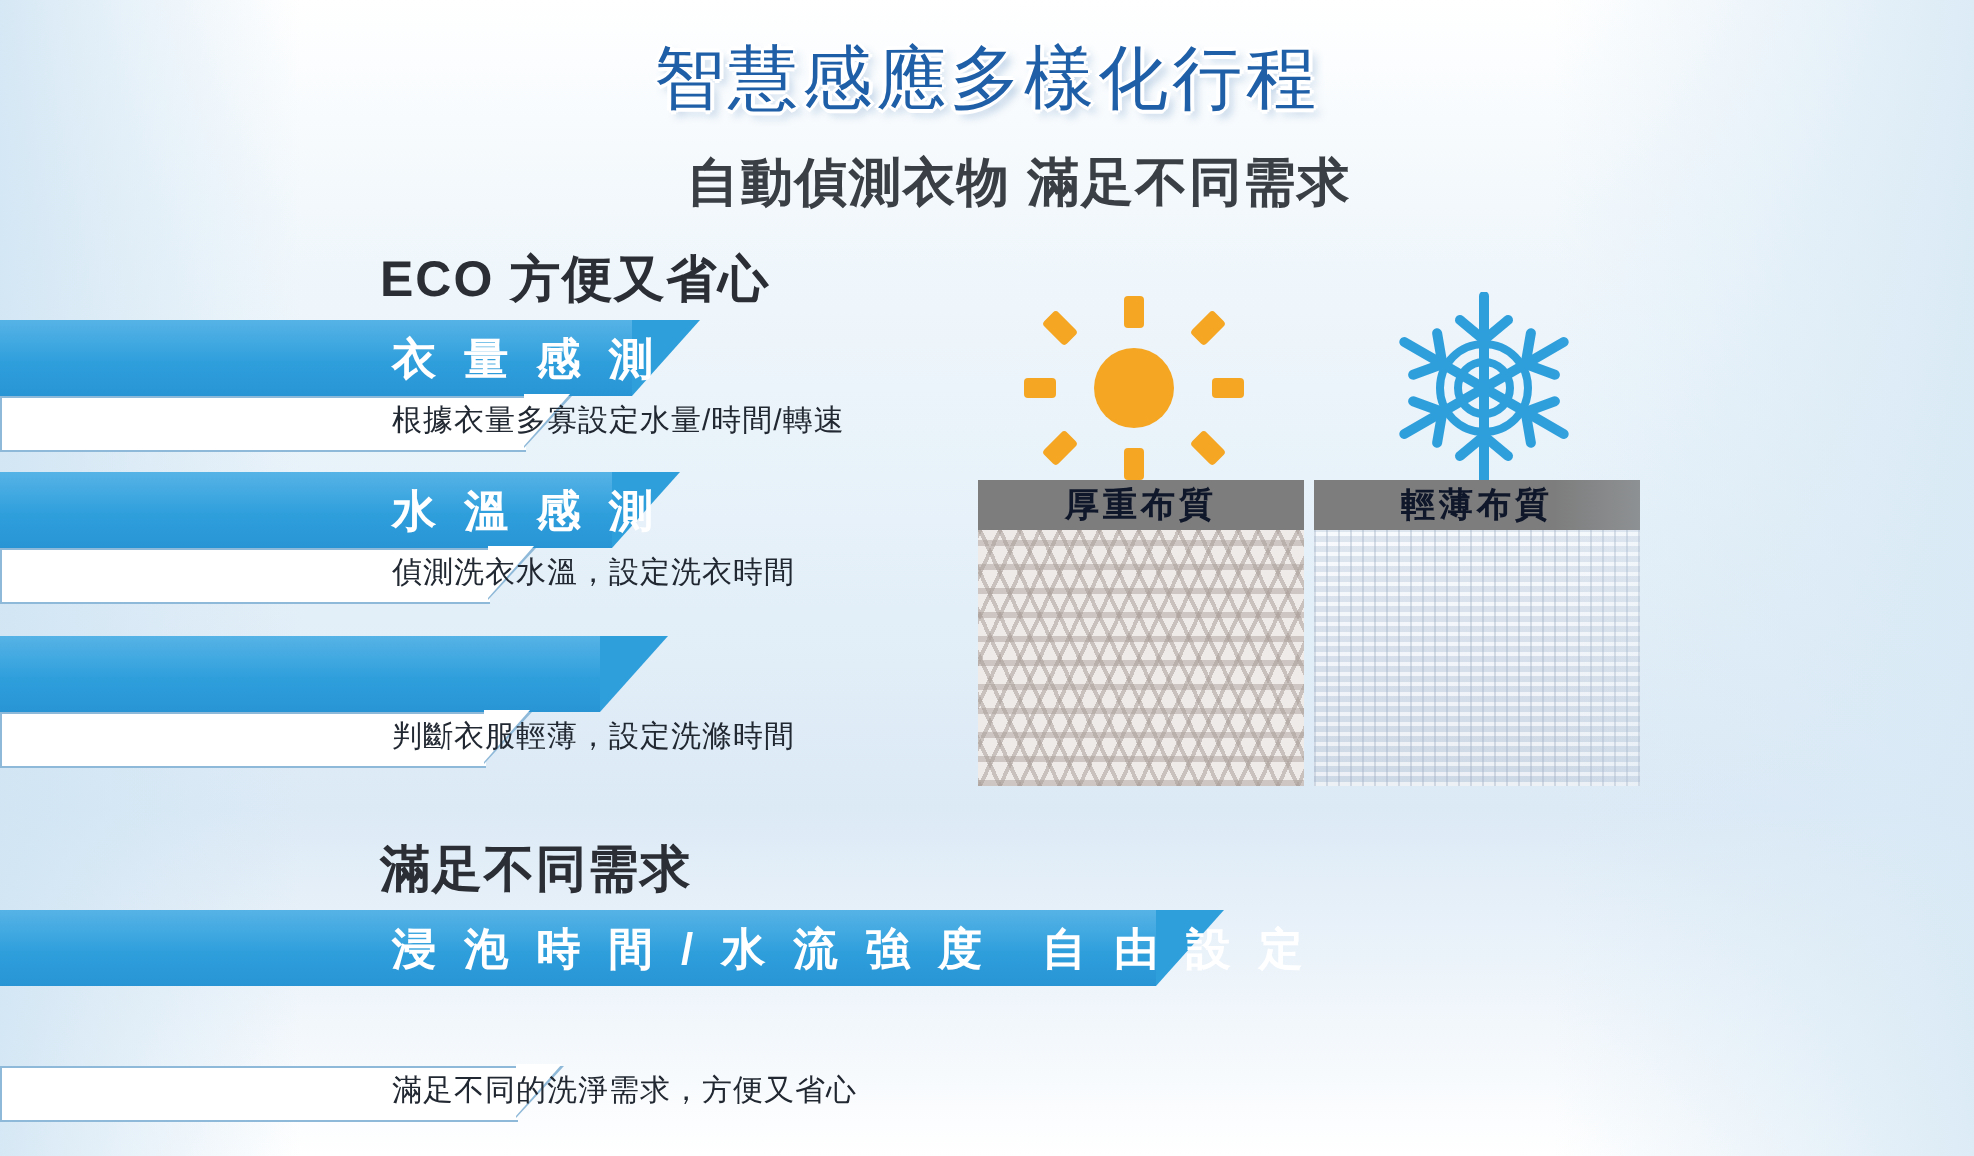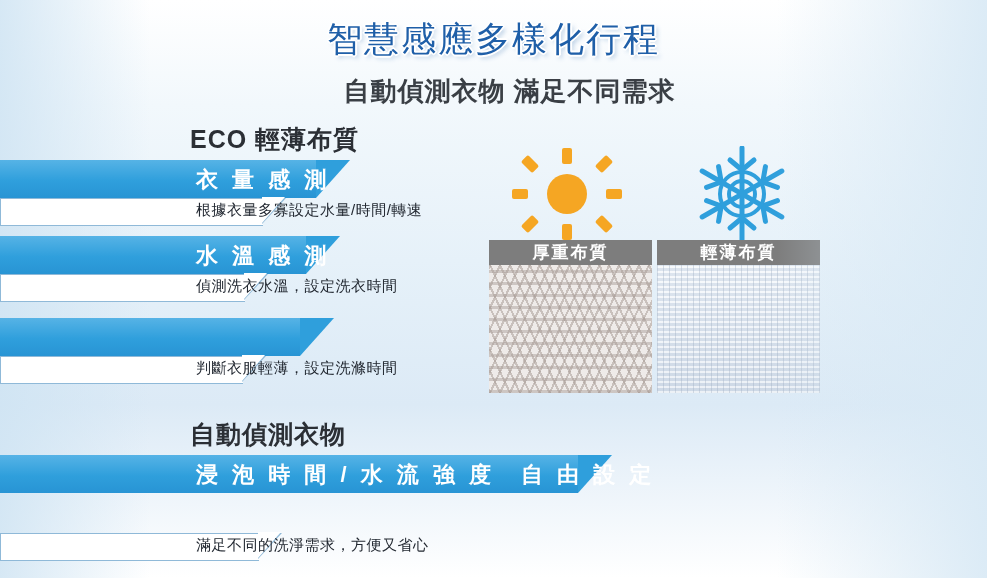--- a/index.html
+++ b/index.html
@@ -111,21 +111,21 @@
     background:linear-gradient(90deg,#2f9fdc 0%,#56b3e6 100%);
   }
 
   
   .photo{
     position:absolute;width:163px;height:153px;overflow:hidden;
   }
   .photo .cap{
     position:absolute;left:0;top:0;width:100%;height:25px;
     background:#7d7d7d;
-    color:#ffffff;font-size:17px;font-weight:bold;
+    color:#0f172a;font-size:17px;font-weight:bold;
     text-align:center;line-height:25px;letter-spacing:2px;
   }
   .photo .img{
     position:absolute;left:0;top:25px;width:100%;height:128px;
   }
   
   .knit-thick{
     background-color:#e9e4e2;
     background-image:
       repeating-linear-gradient(115deg, rgba(170,158,152,.55) 0 2px, rgba(255,255,255,0) 2px 9px),
@@ -153,21 +153,21 @@
   <div class="layer">
     <div class="edge-stripe" style="top:160px;"></div>
     <div class="edge-stripe" style="top:236px;"></div>
     <div class="edge-stripe" style="top:318px;"></div>
     <div class="edge-stripe" style="top:455px;"></div>
   </div>
 
   <div id="main-title">智慧感應多樣化行程</div>
   <div id="sub-title">自動偵測衣物 滿足不同需求</div>
 
-  <div class="section-heading" id="heading-eco">ECO 輕薄布質</div>
+  <div class="section-heading" id="heading-eco">ECO 方便又省心</div>
 
   <div class="band" style="top:160px;width:460px;">
     <div class="bar" style="width:316px;"></div>
     <div class="tail" style="left:316px;"></div>
     <div class="band-label" style="left:196px;">衣 量 感 測</div>
   </div>
   <div class="caption-row" style="top:198px;width:470px;">
     <div class="cap-box" style="width:262px;"></div>
     <div class="cap-tail-line" style="left:262px;"></div>
     <div class="cap-tail" style="left:262px;top:-1px;border-right-width:23px;"></div>
@@ -190,21 +190,21 @@
     <div class="bar" style="width:300px;"></div>
     <div class="tail" style="left:300px;"></div>
   </div>
   <div class="caption-row" style="top:356px;width:460px;">
     <div class="cap-box" style="width:242px;"></div>
     <div class="cap-tail-line" style="left:242px;"></div>
     <div class="cap-tail" style="left:242px;top:-1px;border-right-width:23px;"></div>
     <div class="cap-text" style="left:196px;">判斷衣服輕薄，設定洗滌時間</div>
   </div>
 
-  <div class="section-heading" id="heading-personal">自動偵測衣物</div>
+  <div class="section-heading" id="heading-personal">滿足不同需求</div>
 
   <div class="band" style="top:455px;width:640px;">
     <div class="bar" style="width:578px;"></div>
     <div class="tail" style="left:578px;"></div>
     <div class="band-label" style="left:196px;">浸 泡 時 間 / 水 流 強 度　自 由 設 定</div>
   </div>
   <div class="caption-row" style="top:493px;width:500px;margin-top:40px;">
     <div class="cap-box" style="width:258px;"></div>
     <div class="cap-tail-line" style="left:258px;"></div>
     <div class="cap-tail" style="left:258px;top:-1px;border-right-width:23px;"></div>

